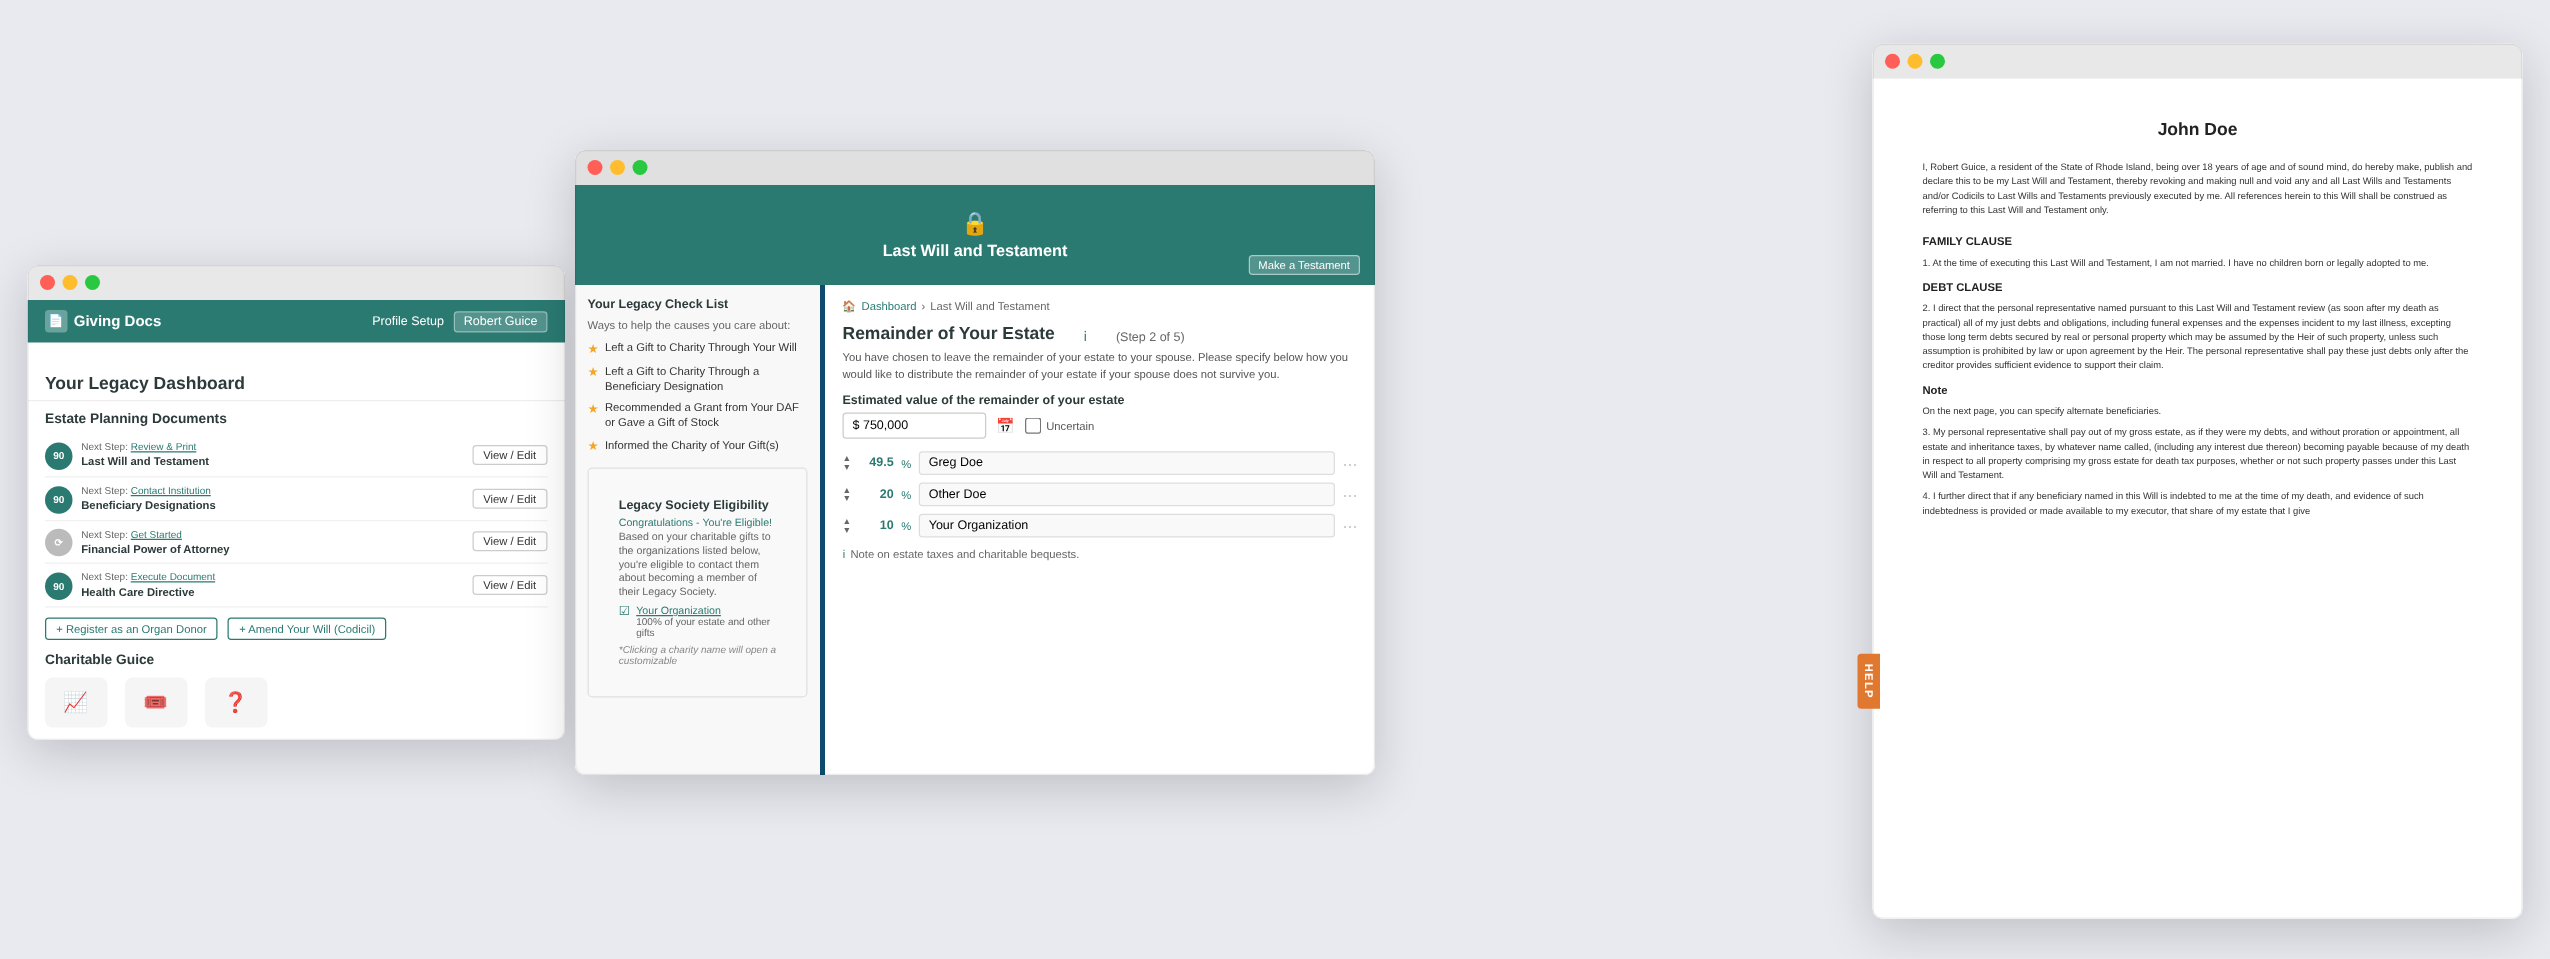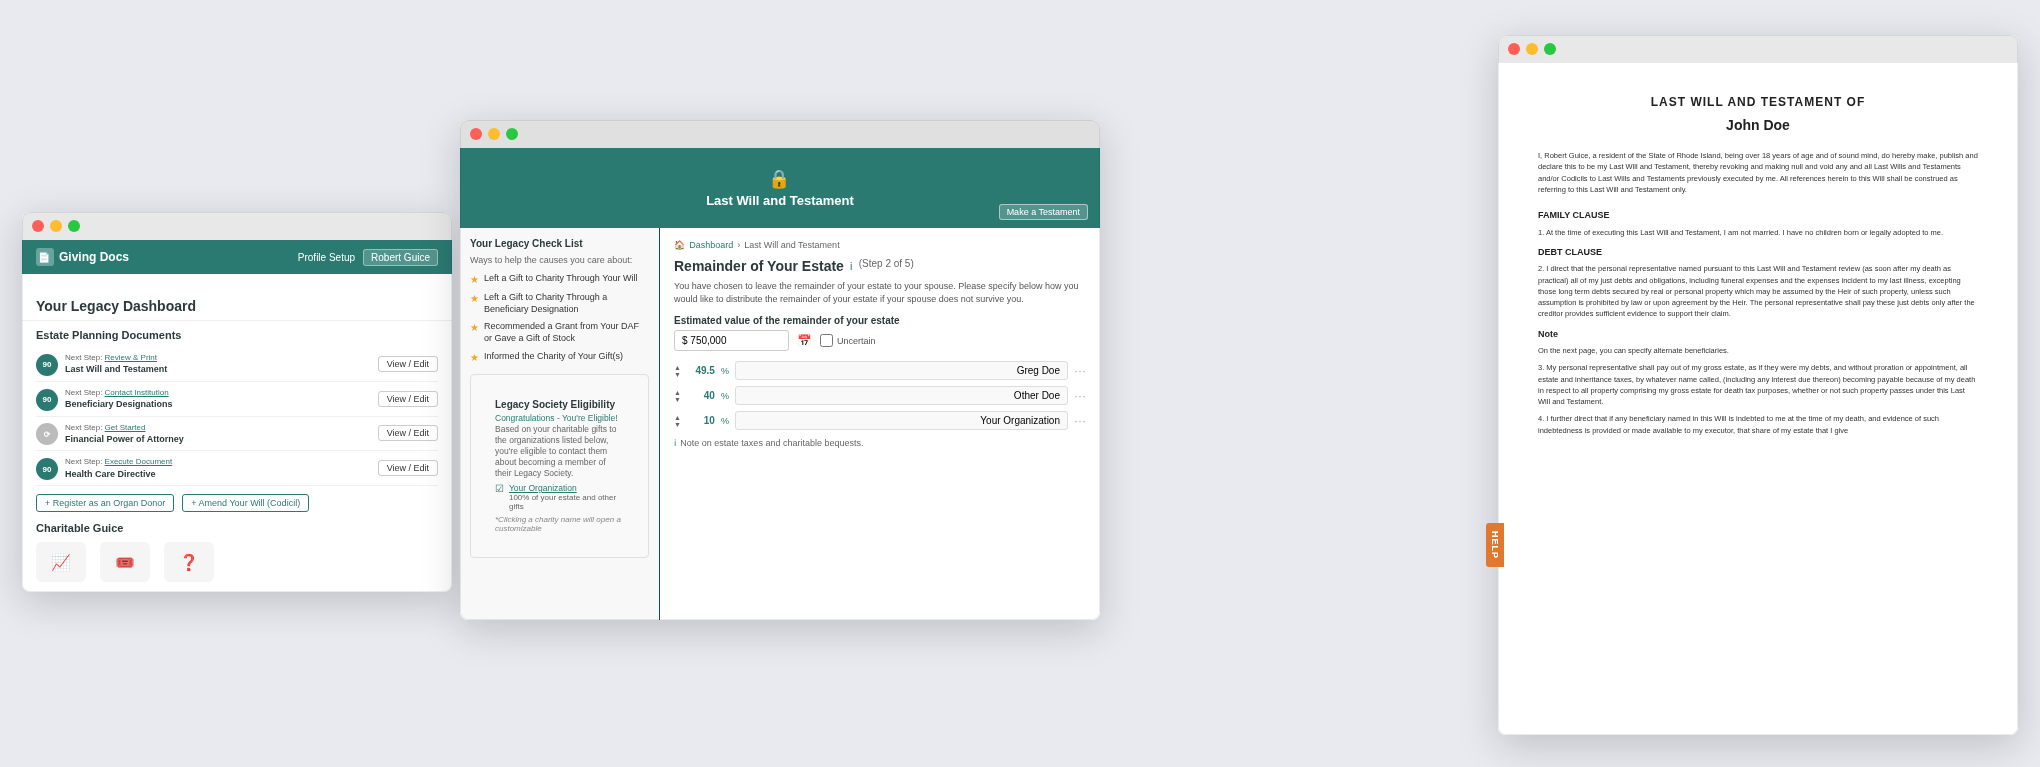--- a/index.html
+++ b/index.html
@@ -204,21 +204,21 @@
       font-size: 9px;
       cursor: pointer;
     }
     .will-content {
       display: flex;
       height: calc(100% - 28px - 80px);
     }
     .will-left {
       width: 200px;
       background: #f8f8f8;
-      border-right: 1px solid #0c4a6e;
+      border-right: 4px solid #0c4a6e;
       padding: 10px;
       font-size: 9px;
       overflow-y: auto;
     }
     .will-left-title {
       font-weight: 700;
       font-size: 10px;
       color: #2d3a3a;
       margin-bottom: 6px;
     }
@@ -346,21 +346,20 @@
       font-size: 9px;
       color: #2a7a72;
     }
     .will-bene-name-input {
       flex: 1;
       border: 1px solid #ddd;
       border-radius: 3px;
       padding: 3px 7px;
       font-size: 10px;
       background: #f9f9f9;
-      text-align: right;
     }
     .will-bene-dots {
       font-size: 12px;
       color: #aaa;
     }
     .will-note-row {
       font-size: 9px;
       color: #666;
       display: flex;
       align-items: center;
@@ -619,21 +618,21 @@
       </div>
     </div>
 
     <div class="will-right">
       <div class="will-breadcrumb">
         <span style="color:#2a7a72;">🏠</span>
         <a href="#">Dashboard</a>
         <span>›</span>
         <span>Last Will and Testament</span>
       </div>
-      <div style="display:flex;align-items:flex-start;gap:6px;margin-bottom:4px;">
+      <div style="display:flex;align-items:flex-end;gap:23px;margin-bottom:4px;">
         <div class="will-form-title">Remainder of Your Estate</div>
         <span style="color:#2a7a72;font-size:11px;">ℹ</span>
         <span style="font-size:10px;color:#666;">(Step 2 of 5)</span>
       </div>
       <div class="will-form-sub">You have chosen to leave the remainder of your estate to your spouse. Please specify below how you would like to distribute the remainder of your estate if your spouse does not survive you.</div>
 
       <div class="will-form-label">Estimated value of the remainder of your estate</div>
       <div class="will-form-input-row">
         <input class="will-form-input" value="$ 750,000" readonly="" style="width: 115px;">
         <span style="font-size:12px;color:#aaa;">📅</span>
@@ -653,21 +652,21 @@
         <span class="will-pct-sign">%</span>
         <input class="will-bene-name-input" value="Greg Doe" style="">
         <span class="will-bene-dots">···</span>
       </div>
 
       <div class="will-beneficiary-row">
         <div class="will-pct-ctrl">
           <button class="will-pct-arrow">▲</button>
           <button class="will-pct-arrow">▼</button>
         </div>
-        <span class="will-pct-value">40</span>
+        <span class="will-pct-value">20</span>
         <span class="will-pct-sign">%</span>
         <input class="will-bene-name-input" value="Other Doe" style="">
         <span class="will-bene-dots">···</span>
       </div>
 
       <div class="will-beneficiary-row">
         <div class="will-pct-ctrl">
           <button class="will-pct-arrow">▲</button>
           <button class="will-pct-arrow">▼</button>
         </div>
@@ -686,21 +685,20 @@
 
 </div>
 
 <div class="window win-doc">
   <div class="window-titlebar">
     <span class="dot dot-red"></span>
     <span class="dot dot-yellow"></span>
     <span class="dot dot-green"></span>
   </div>
   <div class="doc-body">
-    <div class="doc-main-title">LAST WILL AND TESTAMENT OF</div>
     <div class="doc-person-name">John Doe</div>
     <div class="doc-intro-text">I, Robert Guice, a resident of the State of Rhode Island, being over 18 years of age and of sound mind, do hereby make, publish and declare this to be my Last Will and Testament, thereby revoking and making null and void any and all Last Wills and Testaments and/or Codicils to Last Wills and Testaments previously executed by me. All references herein to this Will shall be construed as referring to this Last Will and Testament only.</div>
     <div class="doc-section-title">FAMILY CLAUSE</div>
     <div class="doc-section-text">1.   At the time of executing this Last Will and Testament, I am not married. I have no children born or legally adopted to me.</div>
     <div class="doc-section-title">DEBT CLAUSE</div>
     <div class="doc-section-text">2.   I direct that the personal representative named pursuant to this Last Will and Testament review (as soon after my death as practical) all of my just debts and obligations, including funeral expenses and the expenses incident to my last illness, excepting those long term debts secured by real or personal property which may be assumed by the Heir of such property, unless such assumption is prohibited by law or upon agreement by the Heir. The personal representative shall pay these just debts only after the creditor provides sufficient evidence to support their claim.</div>
     <div class="doc-section-title">Note</div>
     <div class="doc-section-text">On the next page, you can specify alternate beneficiaries.</div>
     <div class="doc-section-text">3.   My personal representative shall pay out of my gross estate, as if they were my debts, and without proration or appointment, all estate and inheritance taxes, by whatever name called, (including any interest due thereon) becoming payable because of my death in respect to all property comprising my gross estate for death tax purposes, whether or not such property passes under this Last Will and Testament.</div>
     <div class="doc-section-text">4.   I further direct that if any beneficiary named in this Will is indebted to me at the time of my death, and evidence of such indebtedness is provided or made available to my executor, that share of my estate that I give</div>

